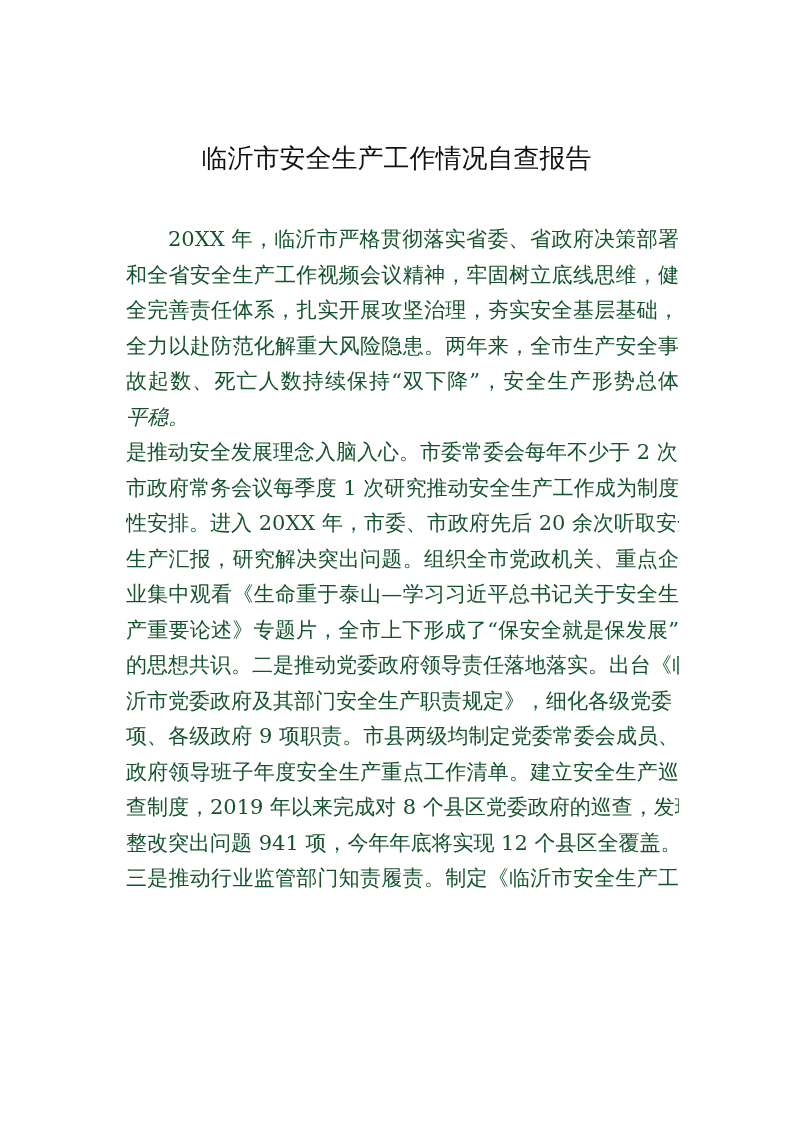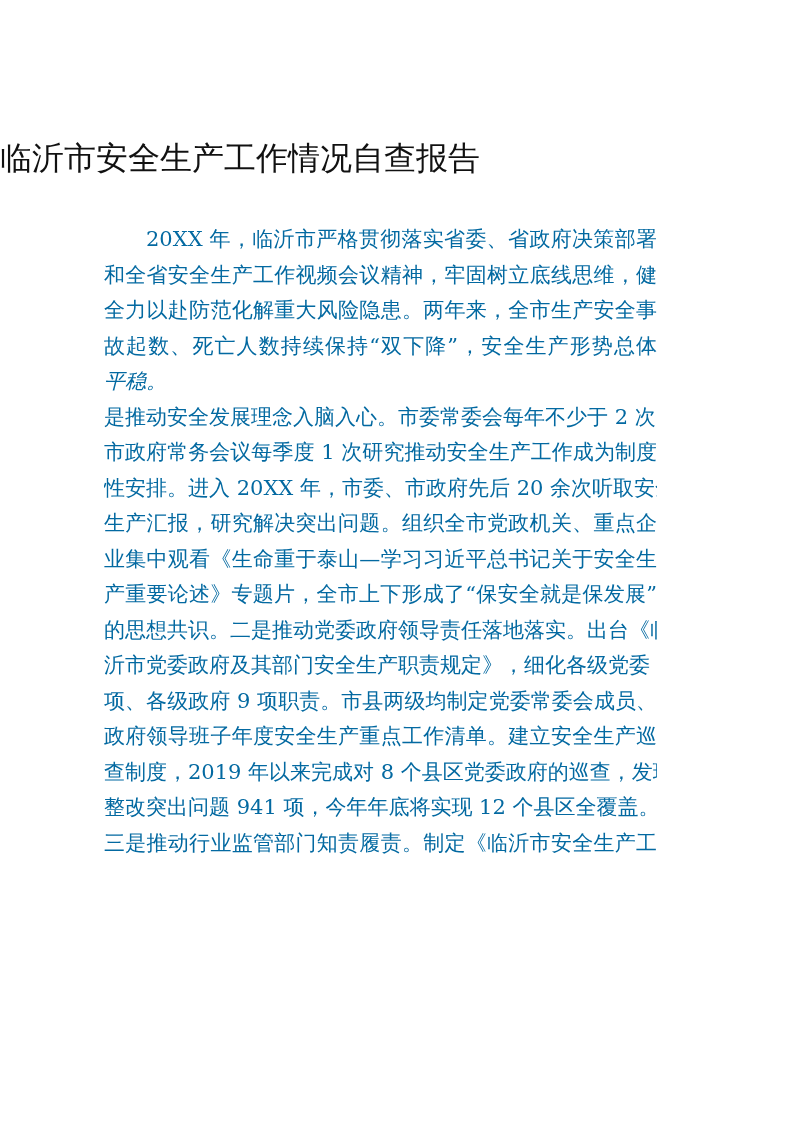--- a/index.html
+++ b/index.html
@@ -1,40 +1,41 @@
 <!DOCTYPE html>
 <html><head>
 <meta charset="utf-8">
 <style>
   html, body { margin:0; padding:0; background:#ffffff; }
   body { width:793px; height:1122px; position:relative; overflow:hidden; }
   .page { position:absolute; left:0; top:0; width:793px; height:1122px; background:#fff; }
   .title {
-    position:absolute; left:0; top:138px; width:793px; 
-    font-family:"DejaVu Serif", serif; font-size:32px; color:#111; letter-spacing:0px;
+    position:absolute; left:0; top:138px; width:793px; text-align:center;
+    font-family:"DejaVu Serif", serif; font-size:26px; color:#111; letter-spacing:0px;
     line-height:40px;
   }
   .body {
-    position:absolute; left:104px; top:222px; width:553px;
-    font-family:"DejaVu Serif", serif; font-size:21px; color:#0369a1;
+    position:absolute; left:126px; top:222px; width:553px;
+    font-family:"DejaVu Serif", serif; font-size:21px; color:#14532d;
     line-height:35.5px; text-align:justify; text-align-last:justify;
   }
   .line { display:block; height:35.5px; white-space:nowrap; overflow:hidden; text-align-last:justify; text-align:justify; }
   .line.last { text-align-last:left;font-style:italic; }
   .indent { padding-left:42px; }
   .heading { font-family:"DejaVu Sans", sans-serif; font-weight:bold; text-align-last:left; }
 </style>
 </head>
 <body>
 
 <div class="page">
   <div class="title">临沂市安全生产工作情况自查报告</div>
   <div class="body">
     <span class="line indent">20XX 年，临沂市严格贯彻落实省委、省政府决策部署</span>
     <span class="line">和全省安全生产工作视频会议精神，牢固树立底线思维，健</span>
+    <span class="line">全完善责任体系，扎实开展攻坚治理，夯实安全基层基础，</span>
     <span class="line">全力以赴防范化解重大风险隐患。两年来，全市生产安全事</span>
     <span class="line">故起数、死亡人数持续保持“双下降”，安全生产形势总体</span>
     <span class="line last">平稳。</span>
     <span class="line">是推动安全发展理念入脑入心。市委常委会每年不少于 2 次、</span>
     <span class="line">市政府常务会议每季度 1 次研究推动安全生产工作成为制度</span>
     <span class="line">性安排。进入 20XX 年，市委、市政府先后 20 余次听取安全</span>
     <span class="line">生产汇报，研究解决突出问题。组织全市党政机关、重点企</span>
     <span class="line">业集中观看《生命重于泰山—学习习近平总书记关于安全生</span>
     <span class="line">产重要论述》专题片，全市上下形成了“保安全就是保发展”</span>
     <span class="line">的思想共识。二是推动党委政府领导责任落地落实。出台《临</span>

